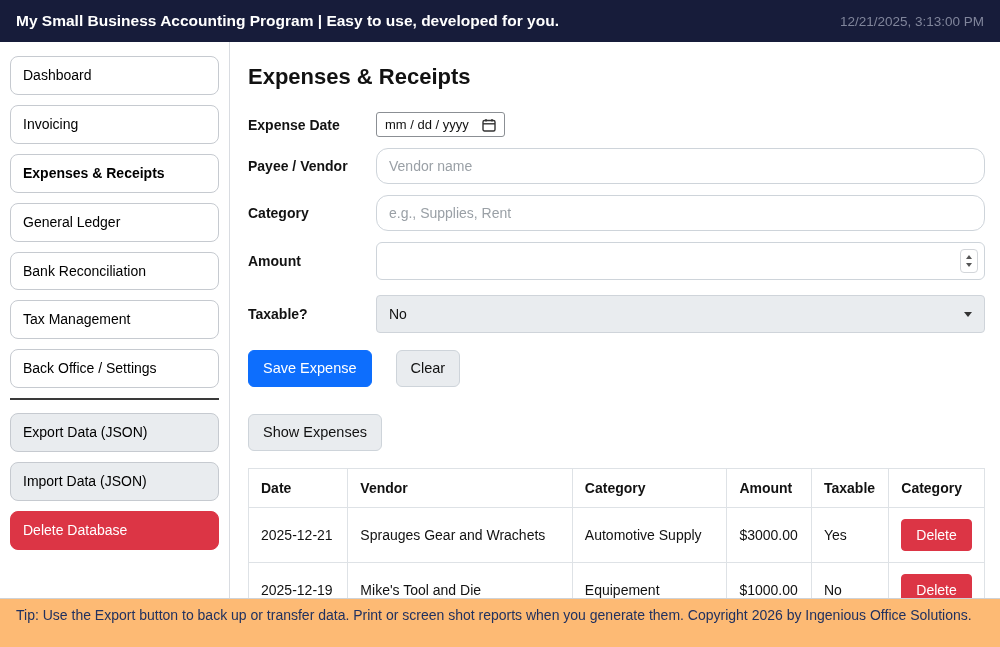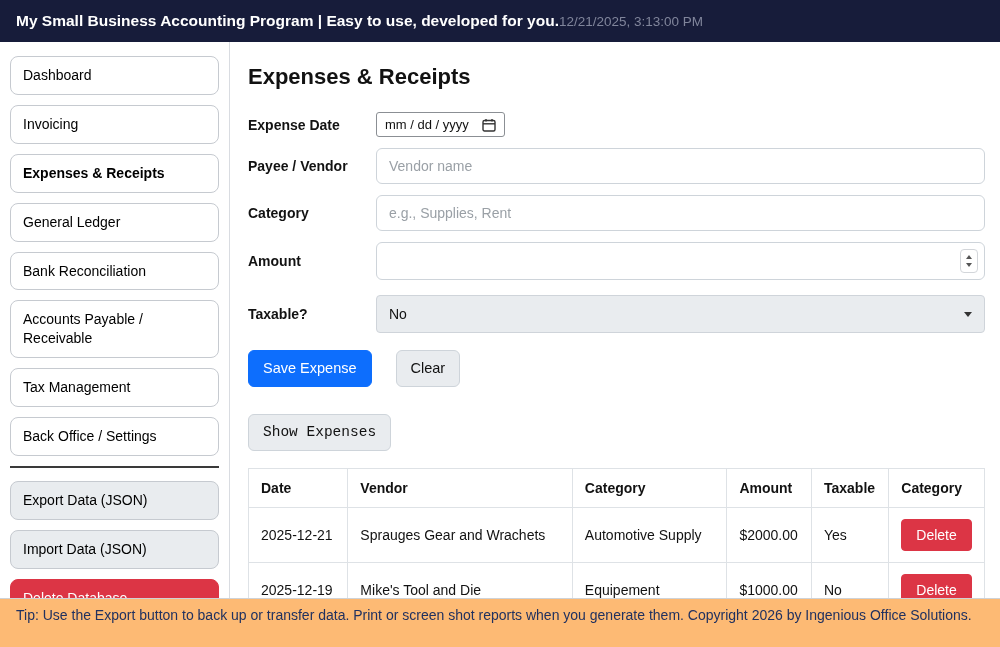--- a/index.html
+++ b/index.html
@@ -7,21 +7,21 @@
   body {
     width: 1000px; height: 647px; overflow: hidden;
     font-family: "Liberation Sans", sans-serif;
     background: #fff; color: #111;
   }
   .page { display: flex; flex-direction: column; width: 1000px; height: 647px; }
 
   
   .header {
     flex: 0 0 42px; background: #171c3a; color: #fff;
-    display: flex; align-items: center; 
+    display: flex; align-items: center; justify-content: space-between;
     padding: 0 16px;
   }
   .header-title { font-weight: bold; font-size: 15.5px; }
   .header-time { color: #80859b; font-size: 13.5px; }
 
   
   .body { flex: 1; display: flex; min-height: 0; }
 
   
   .sidebar { flex: 0 0 230px; width: 230px; border-right: 1px solid #d9dce1; padding: 14px 10px 0 10px; background: #fff; }
@@ -44,21 +44,21 @@
   .form-label { flex: 0 0 128px; font-weight: bold; font-size: 14px; color: #121212; }
 
   .date-input {
     display: inline-flex; align-items: center; gap: 13px;
     border: 1px solid #8b8f94; border-radius: 3px;
     padding: 4px 8px; font-size: 13px; color: #111; background: #fff; cursor: pointer;
   }
   .cal-icon { display: inline-block; line-height: 0; }
 
   .text-input {
-    flex: 1; border: 1px solid #ced4da; border-radius: 6px;
+    flex: 1; border: 1px solid #ced4da; border-radius: 12px;
     padding: 9px 12px; font-size: 14px; font-family: inherit; color: #212529;
     outline: none; min-width: 0;
   }
   .text-input::placeholder { color: #9aa0a6; }
 
   .amount-wrap {
     flex: 1; display: flex; align-items: center;
     border: 1px solid #ced4da; border-radius: 6px; height: 38px; padding: 0 6px 0 12px;
   }
   .amount-field { border: none; outline: none; flex: 1; font-family: inherit; font-size: 14px; min-width: 0; }
@@ -78,21 +78,21 @@
   }
   .chev-down { width: 0; height: 0; border-left: 4.5px solid transparent; border-right: 4.5px solid transparent; border-top: 5.5px solid #333; }
 
   .btn-row { display: flex; gap: 24px; margin-top: 17px; }
   .btn {
     font-family: inherit; font-size: 14.5px; border-radius: 6px;
     padding: 8px 14px; cursor: pointer; line-height: 1.3;
   }
   .btn-primary { background: #0d6efd; color: #fff; border: 1px solid #0d6efd; }
   .btn-light { background: #e9ecef; color: #111; border: 1px solid #ced4da; }
-  .show-row { margin-top: 27px; font-family: Liberation Mono, monospace; }
+  .show-row { margin-top: 27px; }
 
   
   table.expense-table {
     width: 100%; border-collapse: collapse; margin-top: 17px;
     font-size: 14px; background: #fff;
   }
   .expense-table th, .expense-table td {
     border: 1px solid #dee2e6; padding: 11px 12px; text-align: left; vertical-align: middle;
     color: #121212;
   }
@@ -121,21 +121,20 @@
   </div>
 
   <div class="body">
 
     <div class="sidebar">
       <button class="side-btn">Dashboard</button>
       <button class="side-btn">Invoicing</button>
       <button class="side-btn active">Expenses &amp; Receipts</button>
       <button class="side-btn">General Ledger</button>
       <button class="side-btn">Bank Reconciliation</button>
-      <button class="side-btn">Accounts Payable / Receivable</button>
       <button class="side-btn">Tax Management</button>
       <button class="side-btn">Back Office / Settings</button>
       <hr class="side-divider">
       <button class="side-btn gray">Export Data (JSON)</button>
       <button class="side-btn gray">Import Data (JSON)</button>
       <button class="side-btn danger">Delete Database</button>
     </div>
 
     <div class="main">
       <div class="page-title">Expenses &amp; Receipts</div>
@@ -202,21 +201,21 @@
             <th class="col-amount">Amount</th>
             <th class="col-taxable">Taxable</th>
             <th>Category</th>
           </tr>
         </thead>
         <tbody>
           <tr>
             <td>2025-12-21</td>
             <td>Sprauges Gear and Wrachets</td>
             <td>Automotive Supply</td>
-            <td>$2000.00</td>
+            <td>$3000.00</td>
             <td>Yes</td>
             <td>
               <button class="btn-delete">Delete</button>
             </td>
           </tr>
           <tr>
             <td>2025-12-19</td>
             <td>Mike's Tool and Die</td>
             <td>Equipement</td>
             <td>$1000.00</td>

